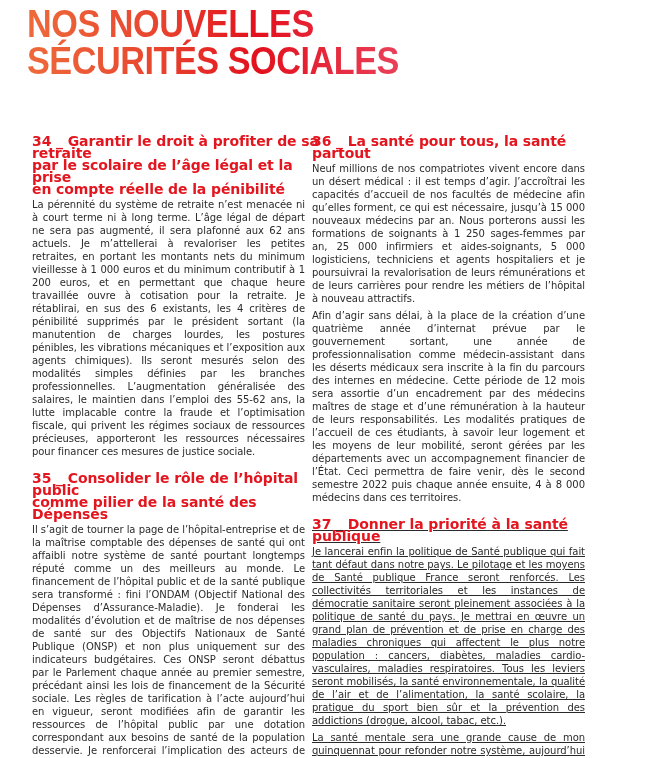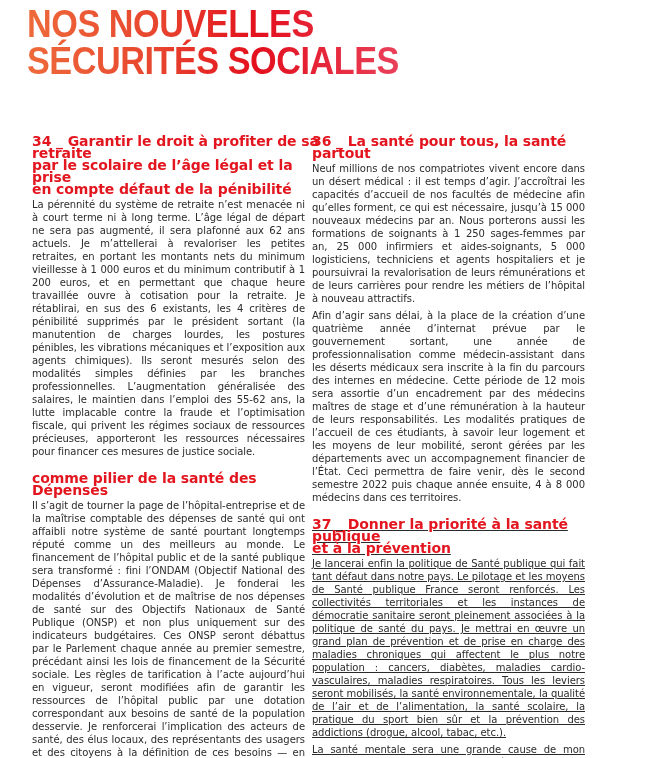--- a/index.html
+++ b/index.html
@@ -69,43 +69,43 @@
 <h1 class="page-title">
   <span>NOS NOUVELLES</span>
   <span>SÉCURITÉS SOCIALES</span>
 </h1>
 
 <div class="col col-left">
   <section class="section" id="s34">
     <h2>
       <span>34 _ Garantir le droit à profiter de sa retraite</span>
       <span>par le scolaire de l’âge légal et la prise</span>
-      <span>en compte défaut de la pénibilité</span>
+      <span>en compte réelle de la pénibilité</span>
     </h2>
     <p>La pérennité du système de retraite n’est menacée ni à court terme ni à long terme. L’âge légal de départ ne sera pas augmenté, il sera plafonné aux 62 ans actuels. Je m’attellerai à revaloriser les petites retraites, en portant les montants nets du minimum vieillesse à 1 000 euros et du minimum contributif à 1 200 euros, et en permettant que chaque heure travaillée ouvre à cotisation pour la retraite. Je rétablirai, en sus des 6 existants, les 4 critères de pénibilité supprimés par le président sortant (la manutention de charges lourdes, les postures pénibles, les vibrations mécaniques et l’exposition aux agents chimiques). Ils seront mesurés selon des modalités simples définies par les branches professionnelles. L’augmentation généralisée des salaires, le maintien dans l’emploi des 55-62 ans, la lutte implacable contre la fraude et l’optimisation fiscale, qui privent les régimes sociaux de ressources précieuses, apporteront les ressources nécessaires pour financer ces mesures de justice sociale.</p>
   </section>
 
   <section class="section" id="s35">
     <h2>
+      <span>35 _ Consolider le rôle de l’hôpital public</span>
       <span>comme pilier de la santé des Dépenses</span>
     </h2>
     <p>Il s’agit de tourner la page de l’hôpital-entreprise et de la maîtrise comptable des dépenses de santé qui ont affaibli notre système de santé pourtant longtemps réputé comme un des meilleurs au monde. Le financement de l’hôpital public et de la santé publique sera transformé : fini l’ONDAM (Objectif National des Dépenses d’Assurance-Maladie). Je fonderai les modalités d’évolution et de maîtrise de nos dépenses de santé sur des Objectifs Nationaux de Santé Publique (ONSP) et non plus uniquement sur des indicateurs budgétaires. Ces ONSP seront débattus par le Parlement chaque année au premier semestre, précédant ainsi les lois de financement de la Sécurité sociale. Les règles de tarification à l’acte aujourd’hui en vigueur, seront modifiées afin de garantir les ressources de l’hôpital public par une dotation correspondant aux besoins de santé de la population desservie. Je renforcerai l’implication des acteurs de santé, des élus locaux, des représentants des usagers et des citoyens à la définition de ces besoins — en amont de l’adoption des ONSP — ainsi qu’à la gouvernance de l’hôpital. Pour soulager les urgences, je ferai en sorte que les médecins libéraux reprennent des permanences, principalement le week-end, et qu’elles soient connues de tous.</p>
   </section>
 </div>
 
 <div class="col col-right">
   <section class="section" id="s36">
     <h2>
       <span>36 _ La santé pour tous, la santé partout</span>
     </h2>
     <p>Neuf millions de nos compatriotes vivent encore dans un désert médical : il est temps d’agir. J’accroîtrai les capacités d’accueil de nos facultés de médecine afin qu’elles forment, ce qui est nécessaire, jusqu’à 15 000 nouveaux médecins par an. Nous porterons aussi les formations de soignants à 1 250 sages-femmes par an, 25 000 infirmiers et aides-soignants, 5 000 logisticiens, techniciens et agents hospitaliers et je poursuivrai la revalorisation de leurs rémunérations et de leurs carrières pour rendre les métiers de l’hôpital à nouveau attractifs.</p>
     <p>Afin d’agir sans délai, à la place de la création d’une quatrième année d’internat prévue par le gouvernement sortant, une année de professionnalisation comme médecin-assistant dans les déserts médicaux sera inscrite à la fin du parcours des internes en médecine. Cette période de 12 mois sera assortie d’un encadrement par des médecins maîtres de stage et d’une rémunération à la hauteur de leurs responsabilités. Les modalités pratiques de l’accueil de ces étudiants, à savoir leur logement et les moyens de leur mobilité, seront gérées par les départements avec un accompagnement financier de l’État. Ceci permettra de faire venir, dès le second semestre 2022 puis chaque année ensuite, 4 à 8 000 médecins dans ces territoires.</p>
   </section>
 
   <section class="section" id="s37">
     <h2>
       <span>37 _ Donner la priorité à la santé publique</span>
-      <span>et à la prévention</span>
     </h2>
     <p>Je lancerai enfin la politique de Santé publique qui fait tant défaut dans notre pays. Le pilotage et les moyens de Santé publique France seront renforcés. Les collectivités territoriales et les instances de démocratie sanitaire seront pleinement associées à la politique de santé du pays. Je mettrai en œuvre un grand plan de prévention et de prise en charge des maladies chroniques qui affectent le plus notre population : cancers, diabètes, maladies cardio-vasculaires, maladies respiratoires. Tous les leviers seront mobilisés, la santé environnementale, la qualité de l’air et de l’alimentation, la santé scolaire, la pratique du sport bien sûr et la prévention des addictions (drogue, alcool, tabac, etc.).</p>
     <p>La santé mentale sera une grande cause de mon quinquennat pour refonder notre système, aujourd’hui en déshérence, qui abandonne tant de nos concitoyens. Le burn out sera reconnu comme une maladie professionnelle. Les CHSCT seront rétablis dans toutes les entreprises de plus de 50 salariés, ils permettront à nouveau de porter les questions de santé au travail avec la médecine du travail. C’est un investissement national dans la santé des Françaises et des Français qui diminuera à terme les dépenses de manière importante et permettra de vivre plus longtemps en bonne santé.</p>
   </section>
 </div>
 
 </body></html>

